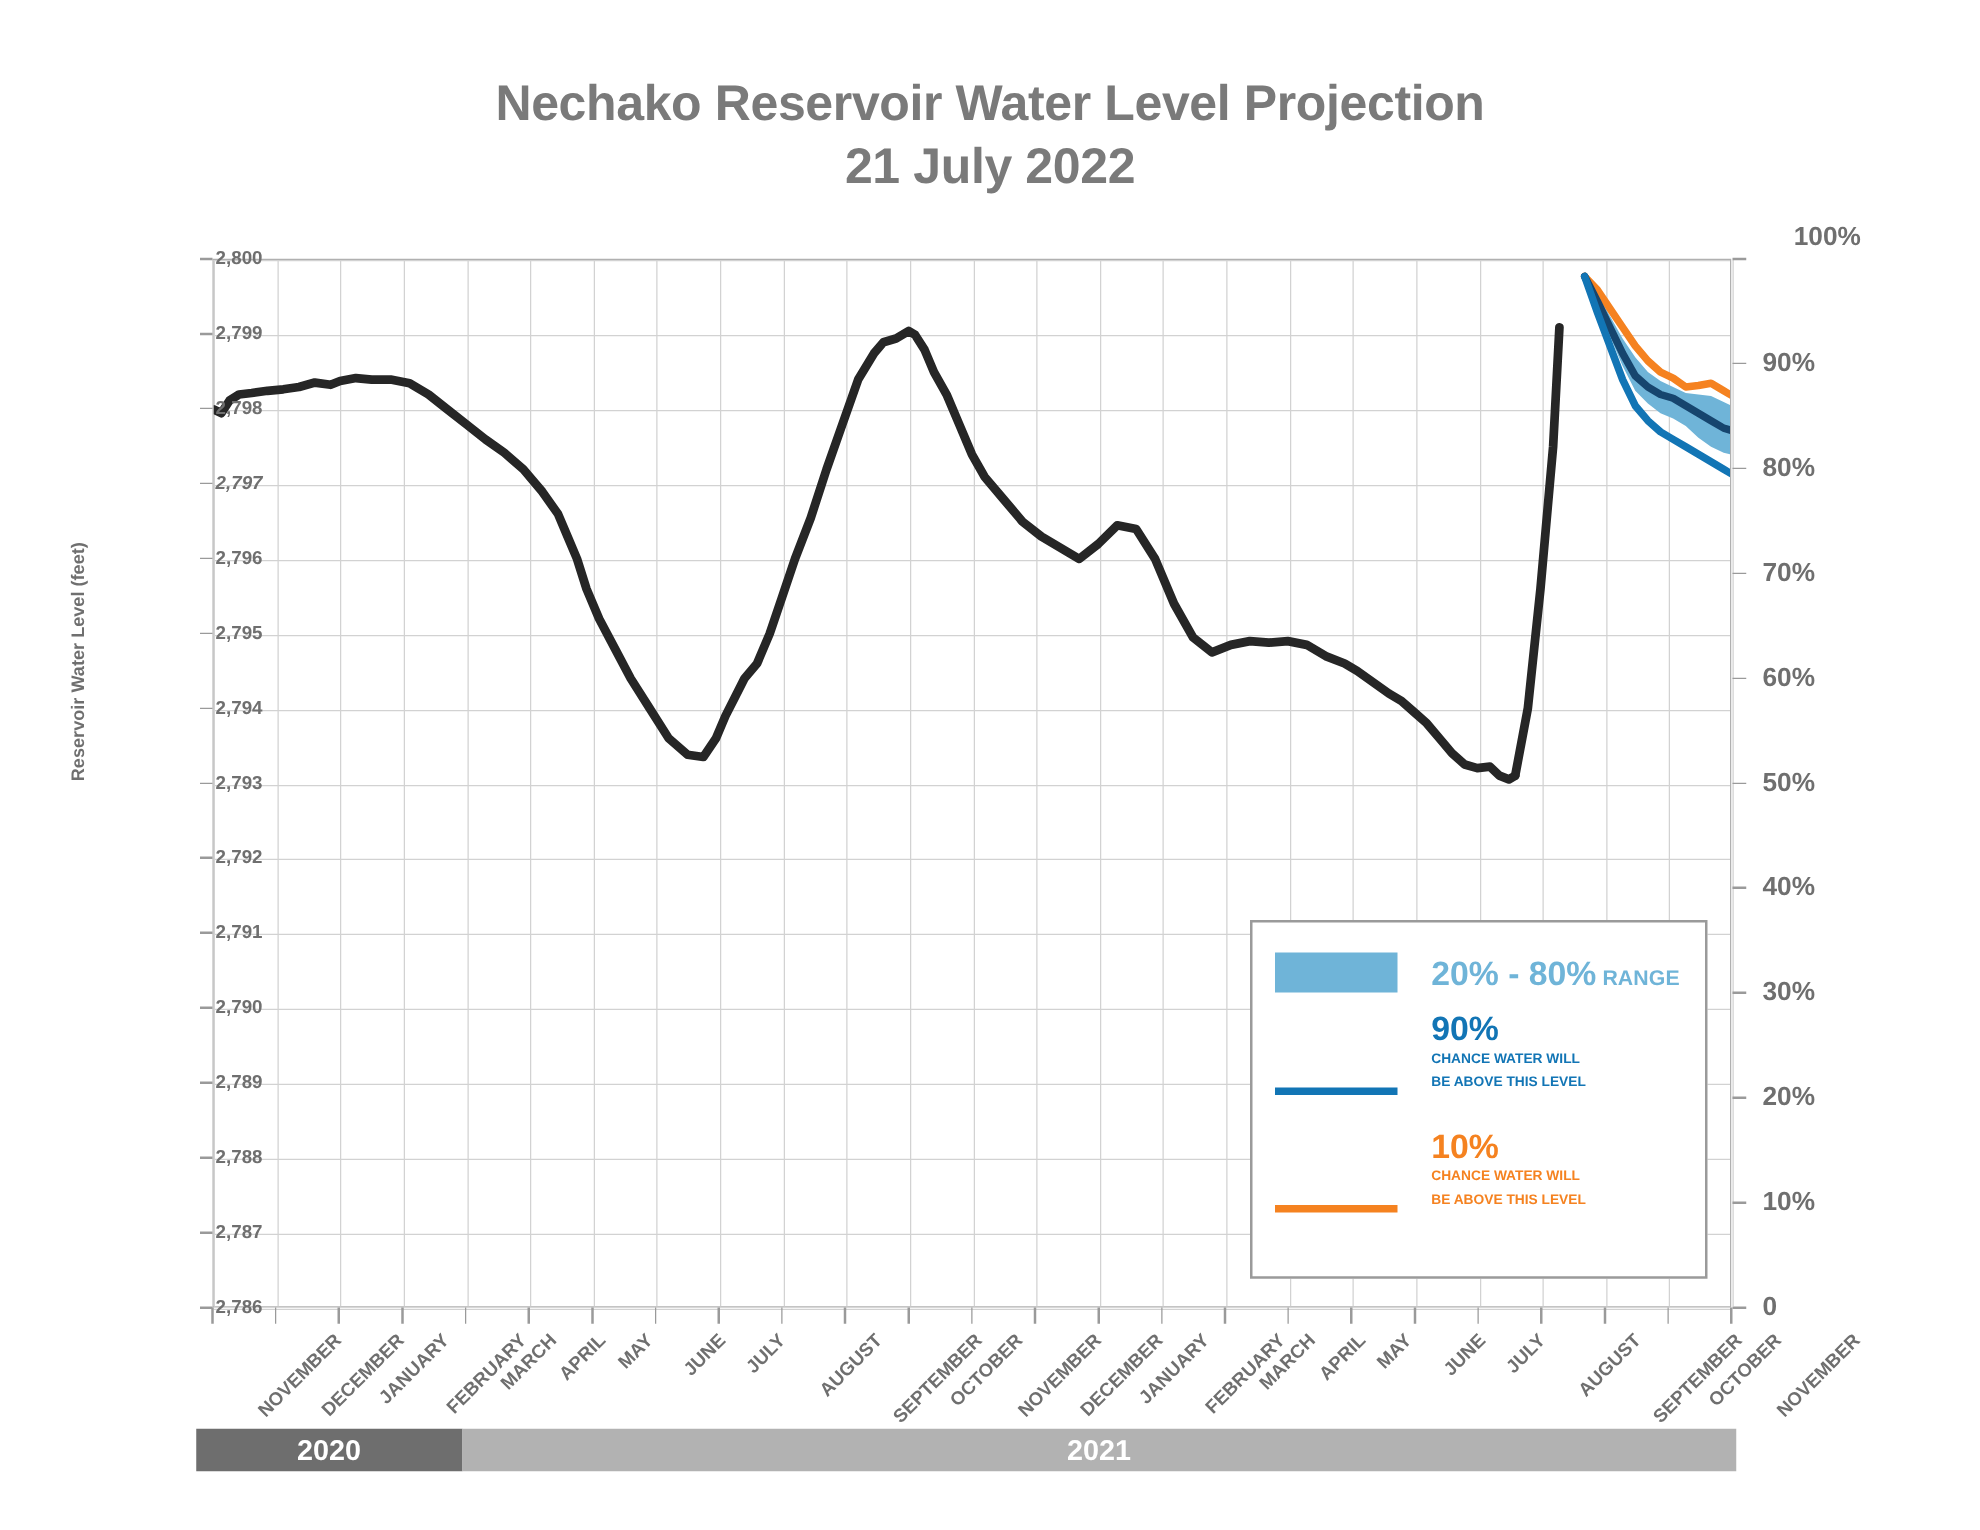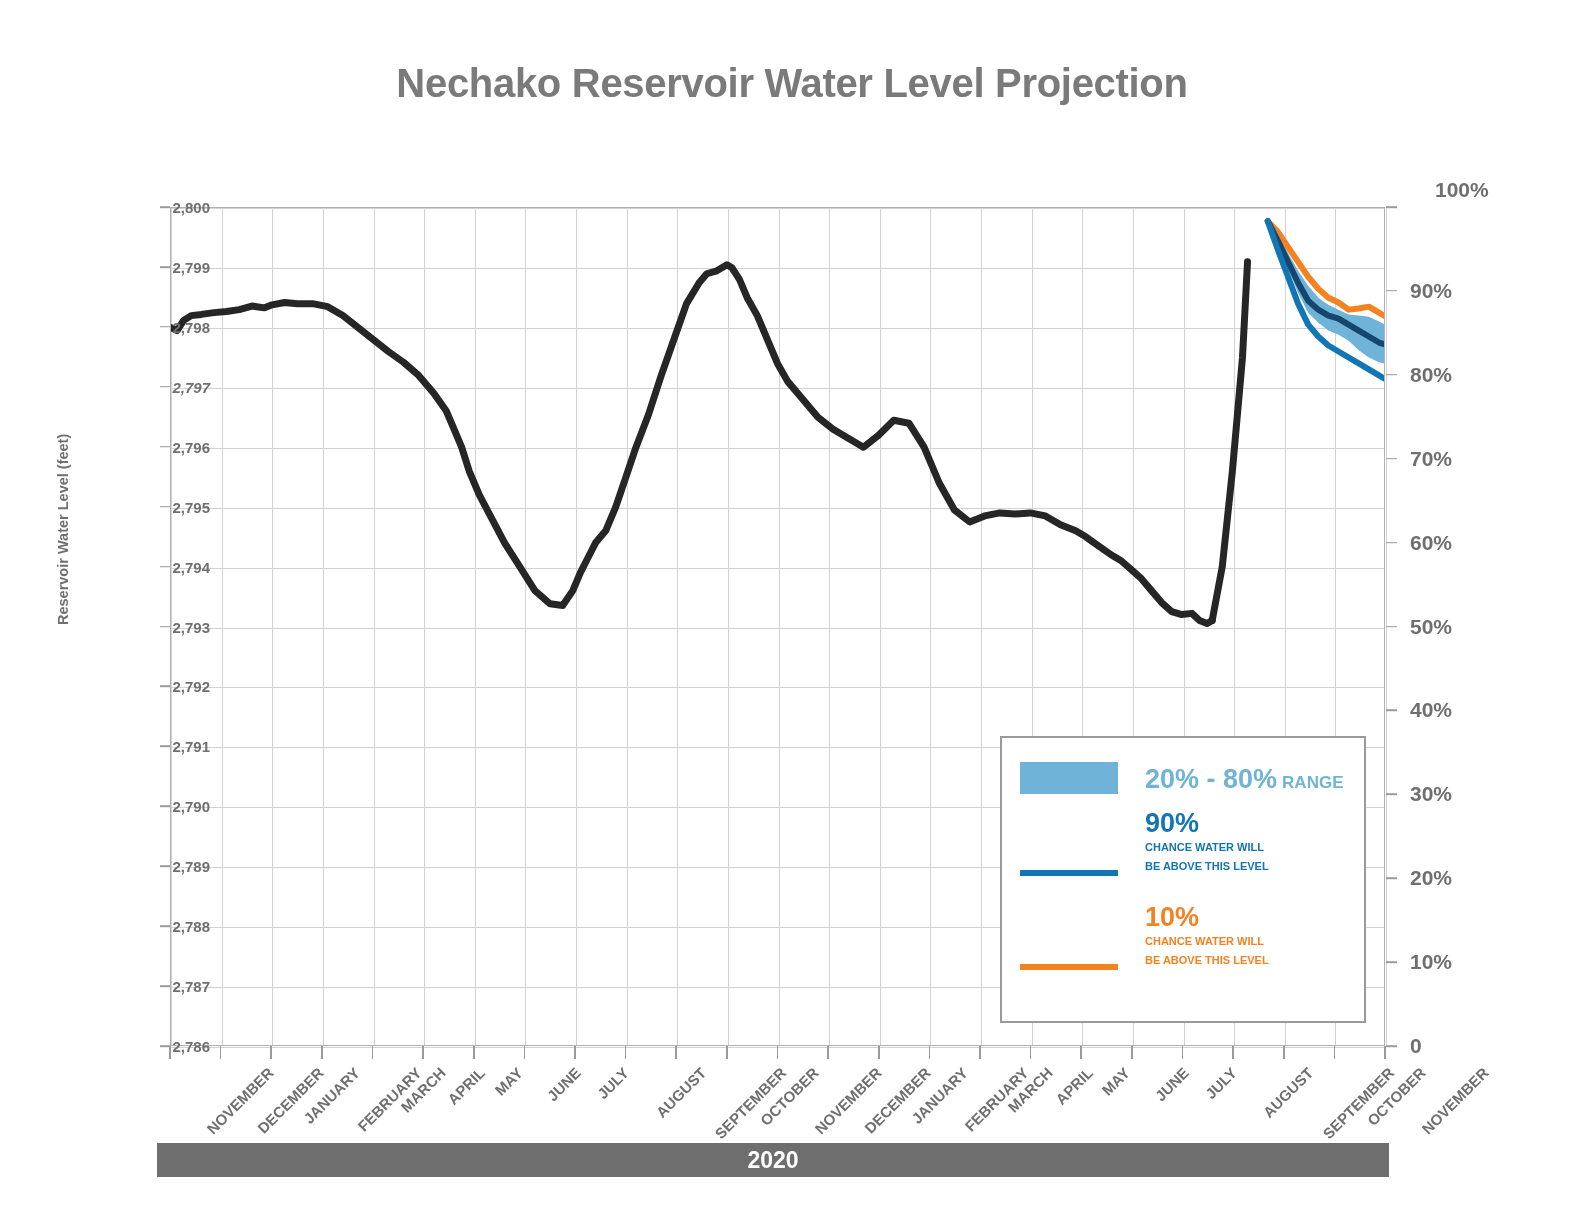--- a/index.html
+++ b/index.html
@@ -121,20 +121,21 @@
   .c-band { color:#6fb4d8; }
   .c-navy { color:#16456e; }
   .c-blue { color:#1275b5; }
   .c-orange { color:#f58220; }
 </style>
 </head>
 <body>
 
 <div id="chart-title">
   <span>Nechako Reservoir Water Level Projection</span>
+  <span class="line2">21 July 2022</span>
 </div>
 
 <div id="y-axis-title">Reservoir Water Level (feet)</div>
 
 <div id="axis-left"></div>
 <div id="axis-right"></div>
 <div id="axis-bottom"></div>
 
 <div id="plot">
   <div id="gridlines">
@@ -184,20 +185,21 @@
       <path d="M0.00 119.86 L6.08 122.85 L12.66 112.67 L20.25 107.87 L30.38 106.67 L43.03 104.88 L55.69 103.68 L68.34 101.88 L81.00 98.28 L93.66 100.08 L101.25 97.08 L113.91 94.69 L126.56 95.89 L141.75 95.89 L156.94 98.88 L172.13 107.87 L187.31 119.86 L202.50 131.84 L217.69 143.83 L232.87 154.62 L248.06 167.80 L263.25 185.78 L275.91 203.76 L283.50 221.74 L291.09 239.71 L298.69 263.69 L308.81 287.66 L321.47 311.63 L334.13 335.60 L349.31 359.57 L364.50 383.54 L379.69 396.73 L392.34 398.53 L402.47 383.54 L410.06 365.56 L417.66 350.58 L425.25 335.60 L435.38 323.61 L445.50 299.64 L455.63 269.68 L465.75 239.71 L478.41 206.75 L491.06 167.80 L503.72 131.84 L516.38 95.89 L529.03 74.91 L536.63 65.92 L546.75 62.93 L556.88 56.93 L561.94 59.93 L569.53 71.91 L577.13 89.89 L587.25 107.87 L597.38 131.84 L607.50 155.81 L617.63 173.79 L632.81 191.77 L648.00 209.75 L663.19 221.74 L678.38 230.72 L693.56 239.71 L708.75 227.73 L723.94 212.75 L739.13 215.74 L754.31 239.71 L769.50 275.67 L784.69 302.64 L799.88 314.63 L815.06 308.63 L830.25 305.64 L845.44 306.83 L860.63 305.64 L875.81 308.63 L891.00 317.62 L906.19 323.61 L916.31 329.61 L928.97 338.60 L941.63 347.59 L951.75 353.58 L961.88 362.57 L972.00 371.56 L982.12 383.54 L992.25 395.53 L1002.38 404.52 L1012.50 407.51 L1022.63 406.32 L1030.22 413.51 L1037.81 416.50 L1042.88 413.51" fill="none" stroke="#262626" stroke-width="7" stroke-linecap="round" stroke-linejoin="round"></path>
       <path d="M1042.88 413.51 L1053.00 359.57 L1063.13 263.69 L1073.25 149.82 L1078.31 53.94" fill="none" stroke="#262626" stroke-width="7" stroke-linecap="round" stroke-linejoin="round"></path>
       <path d="M1098.56 13.18 L1108.69 23.97 L1118.81 38.95 L1128.94 53.94 L1139.06 68.92 L1149.19 80.90 L1159.31 89.89 L1169.44 94.69 L1179.56 101.88 L1189.69 100.68 L1199.81 98.88 L1209.94 104.88 L1220.06 110.87 L1230.19 109.07 L1240.31 98.88 L1250.44 86.90 L1260.56 83.90" fill="none" stroke="#f58220" stroke-width="6" stroke-linecap="round" stroke-linejoin="round"></path>
       <path d="M1098.56 13.18 L1108.69 32.96 L1118.81 53.94 L1128.94 74.91 L1139.06 92.89 L1149.19 101.88 L1159.31 107.87 L1169.44 110.87 L1179.56 116.86 L1189.69 122.85 L1199.81 128.85 L1209.94 134.84 L1220.06 137.84 L1230.19 134.84 L1240.31 131.84 L1250.44 130.64 L1260.56 130.64" fill="none" stroke="#16456e" stroke-width="6" stroke-linecap="round" stroke-linejoin="round"></path>
       <path d="M1098.56 13.18 L1108.69 41.95 L1118.81 68.92 L1128.94 95.89 L1139.06 116.86 L1149.19 128.85 L1159.31 137.84 L1169.44 143.83 L1179.56 149.82 L1189.69 155.81 L1199.81 161.81 L1209.94 167.80 L1220.06 173.79 L1230.19 179.79 L1240.31 182.78 L1250.44 182.78 L1260.56 180.98" fill="none" stroke="#1275b5" stroke-width="6" stroke-linecap="round" stroke-linejoin="round"></path>
     </svg>
 </div>
 
 <div id="year-bar">
     <div class="seg dark" style="flex: 2 0 auto;">2020</div>
+    <div class="seg light" style="flex: 12 0 auto;">2021</div>
   </div>
 
 <div id="legend">
     <div class="legend-row" style="margin-top: 0px;">
       <div class="swatch-wrap">
         <div class="sw-box" style="background: rgb(111, 180, 216);"></div>
       </div>
       <div class="leg-text">
         <div><span class="leg-big c-band">20% - 80%</span><span class="leg-small c-band"> RANGE</span></div>
       </div>

